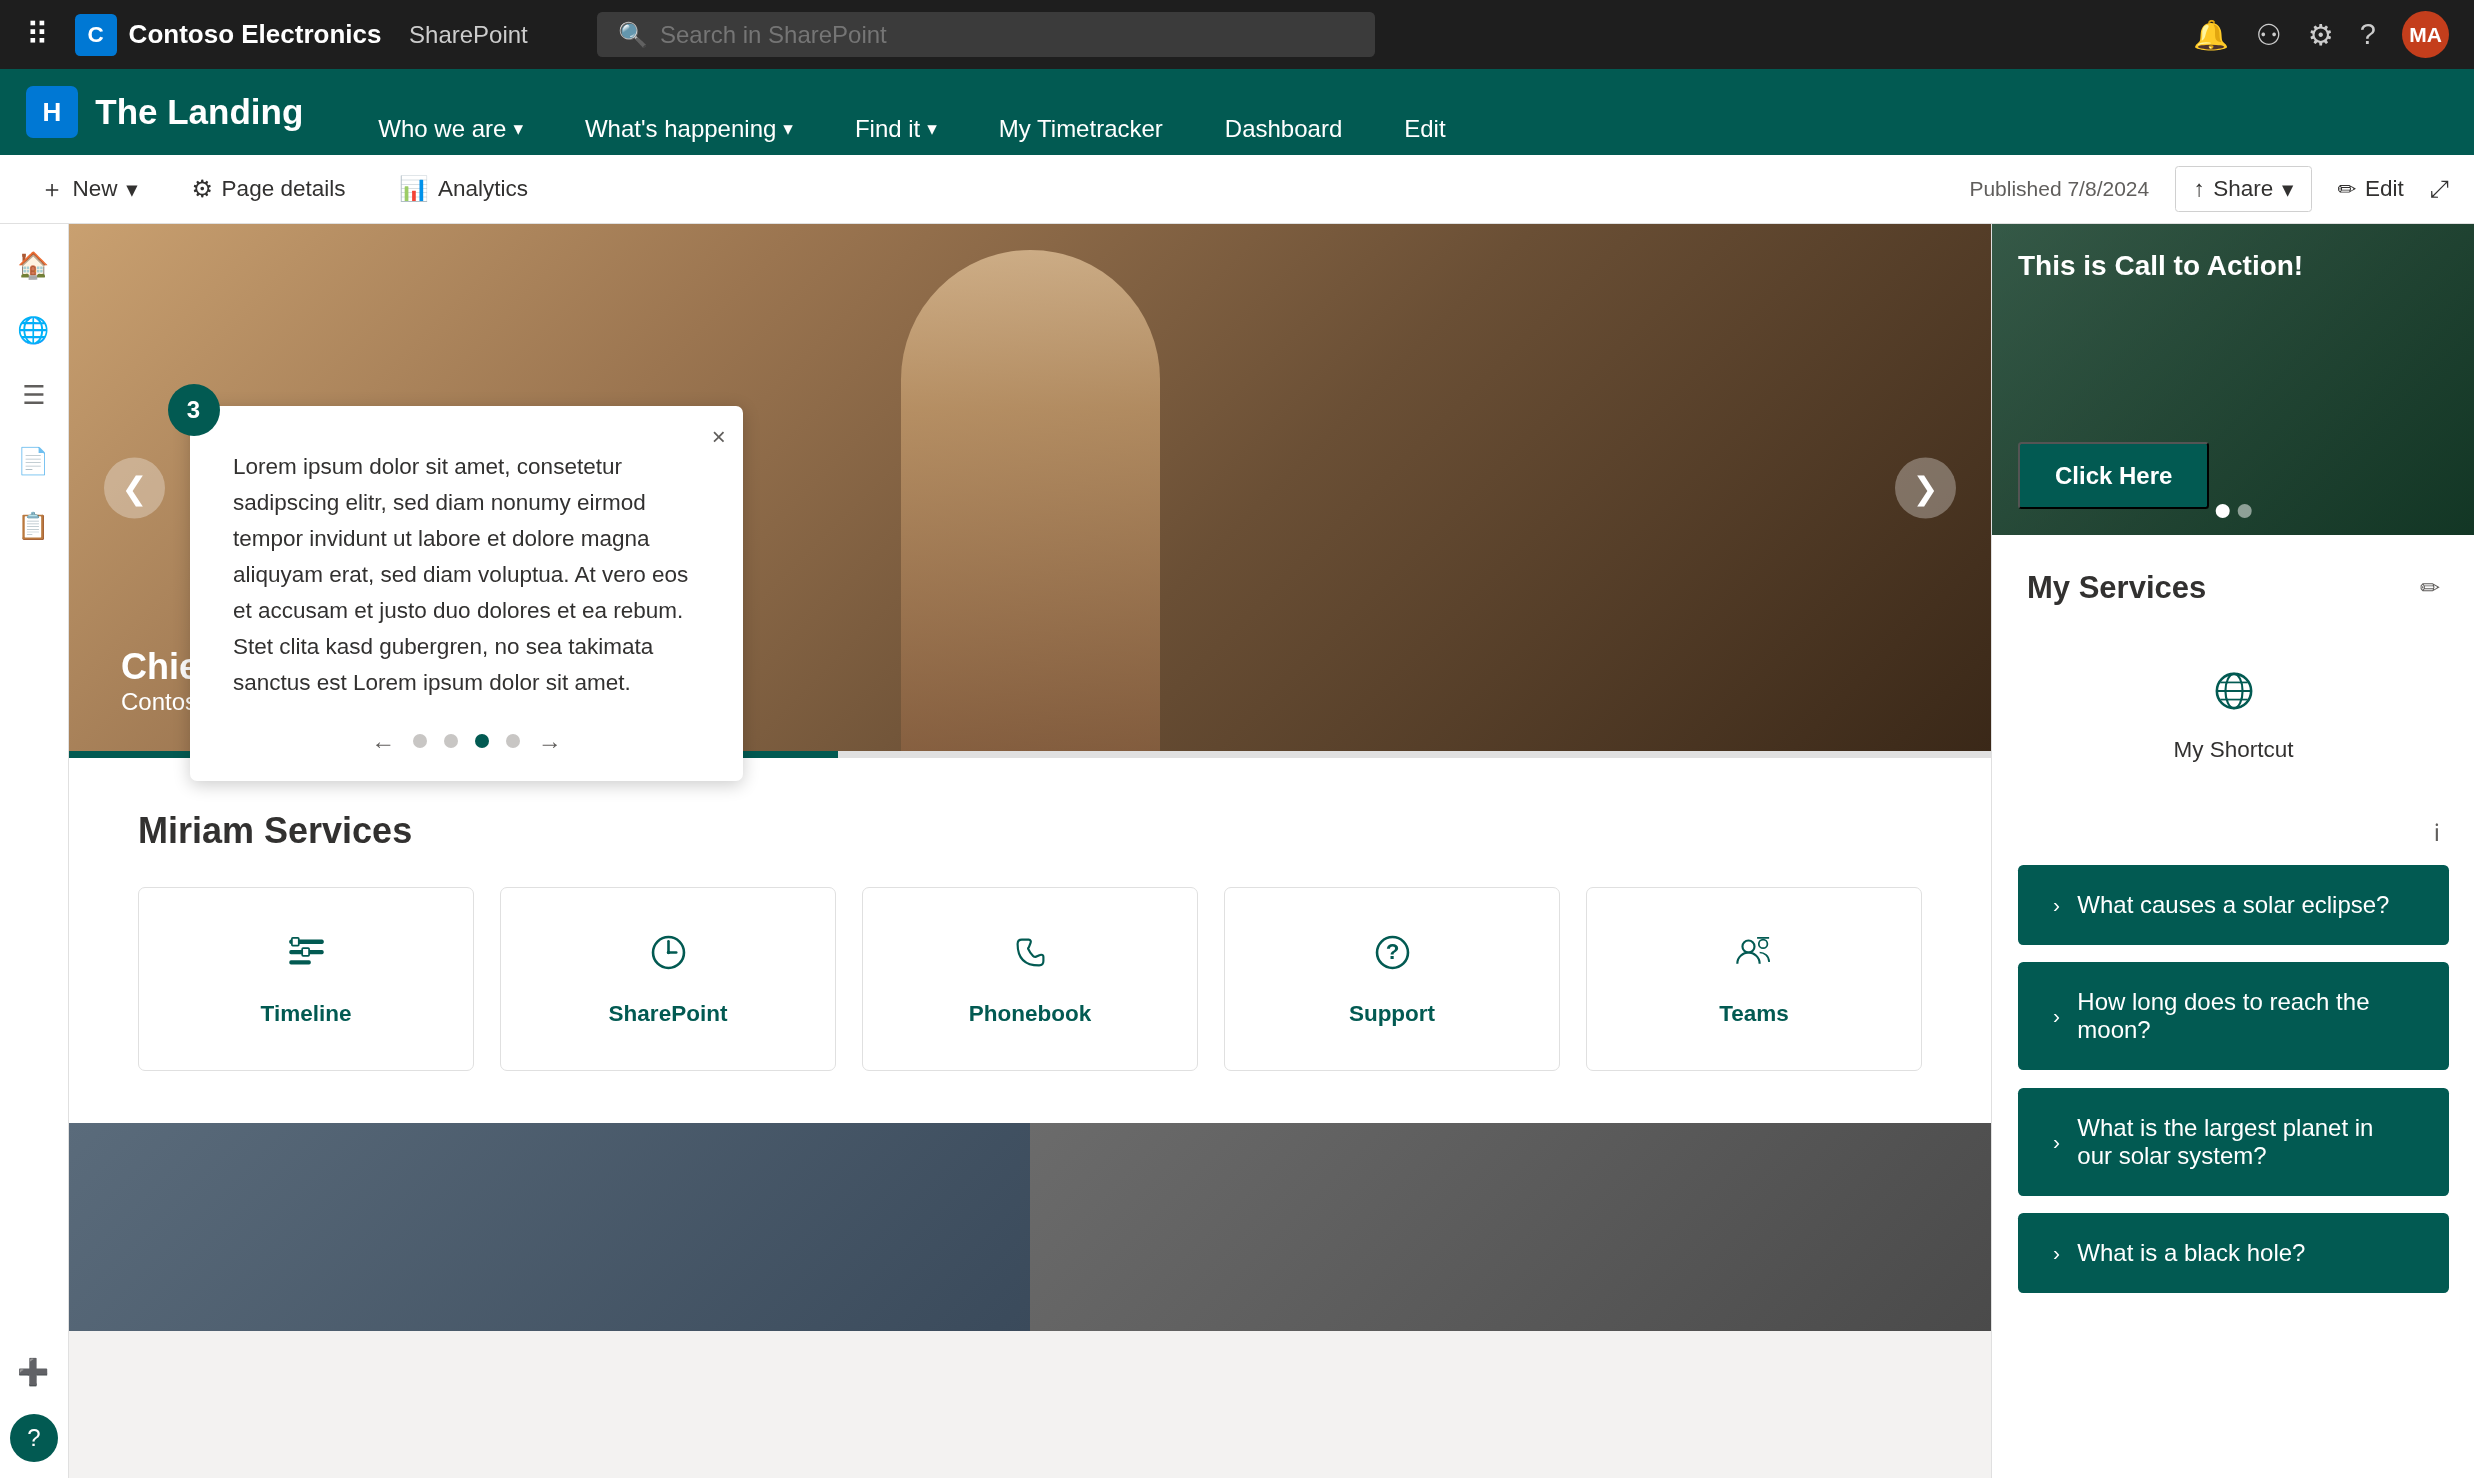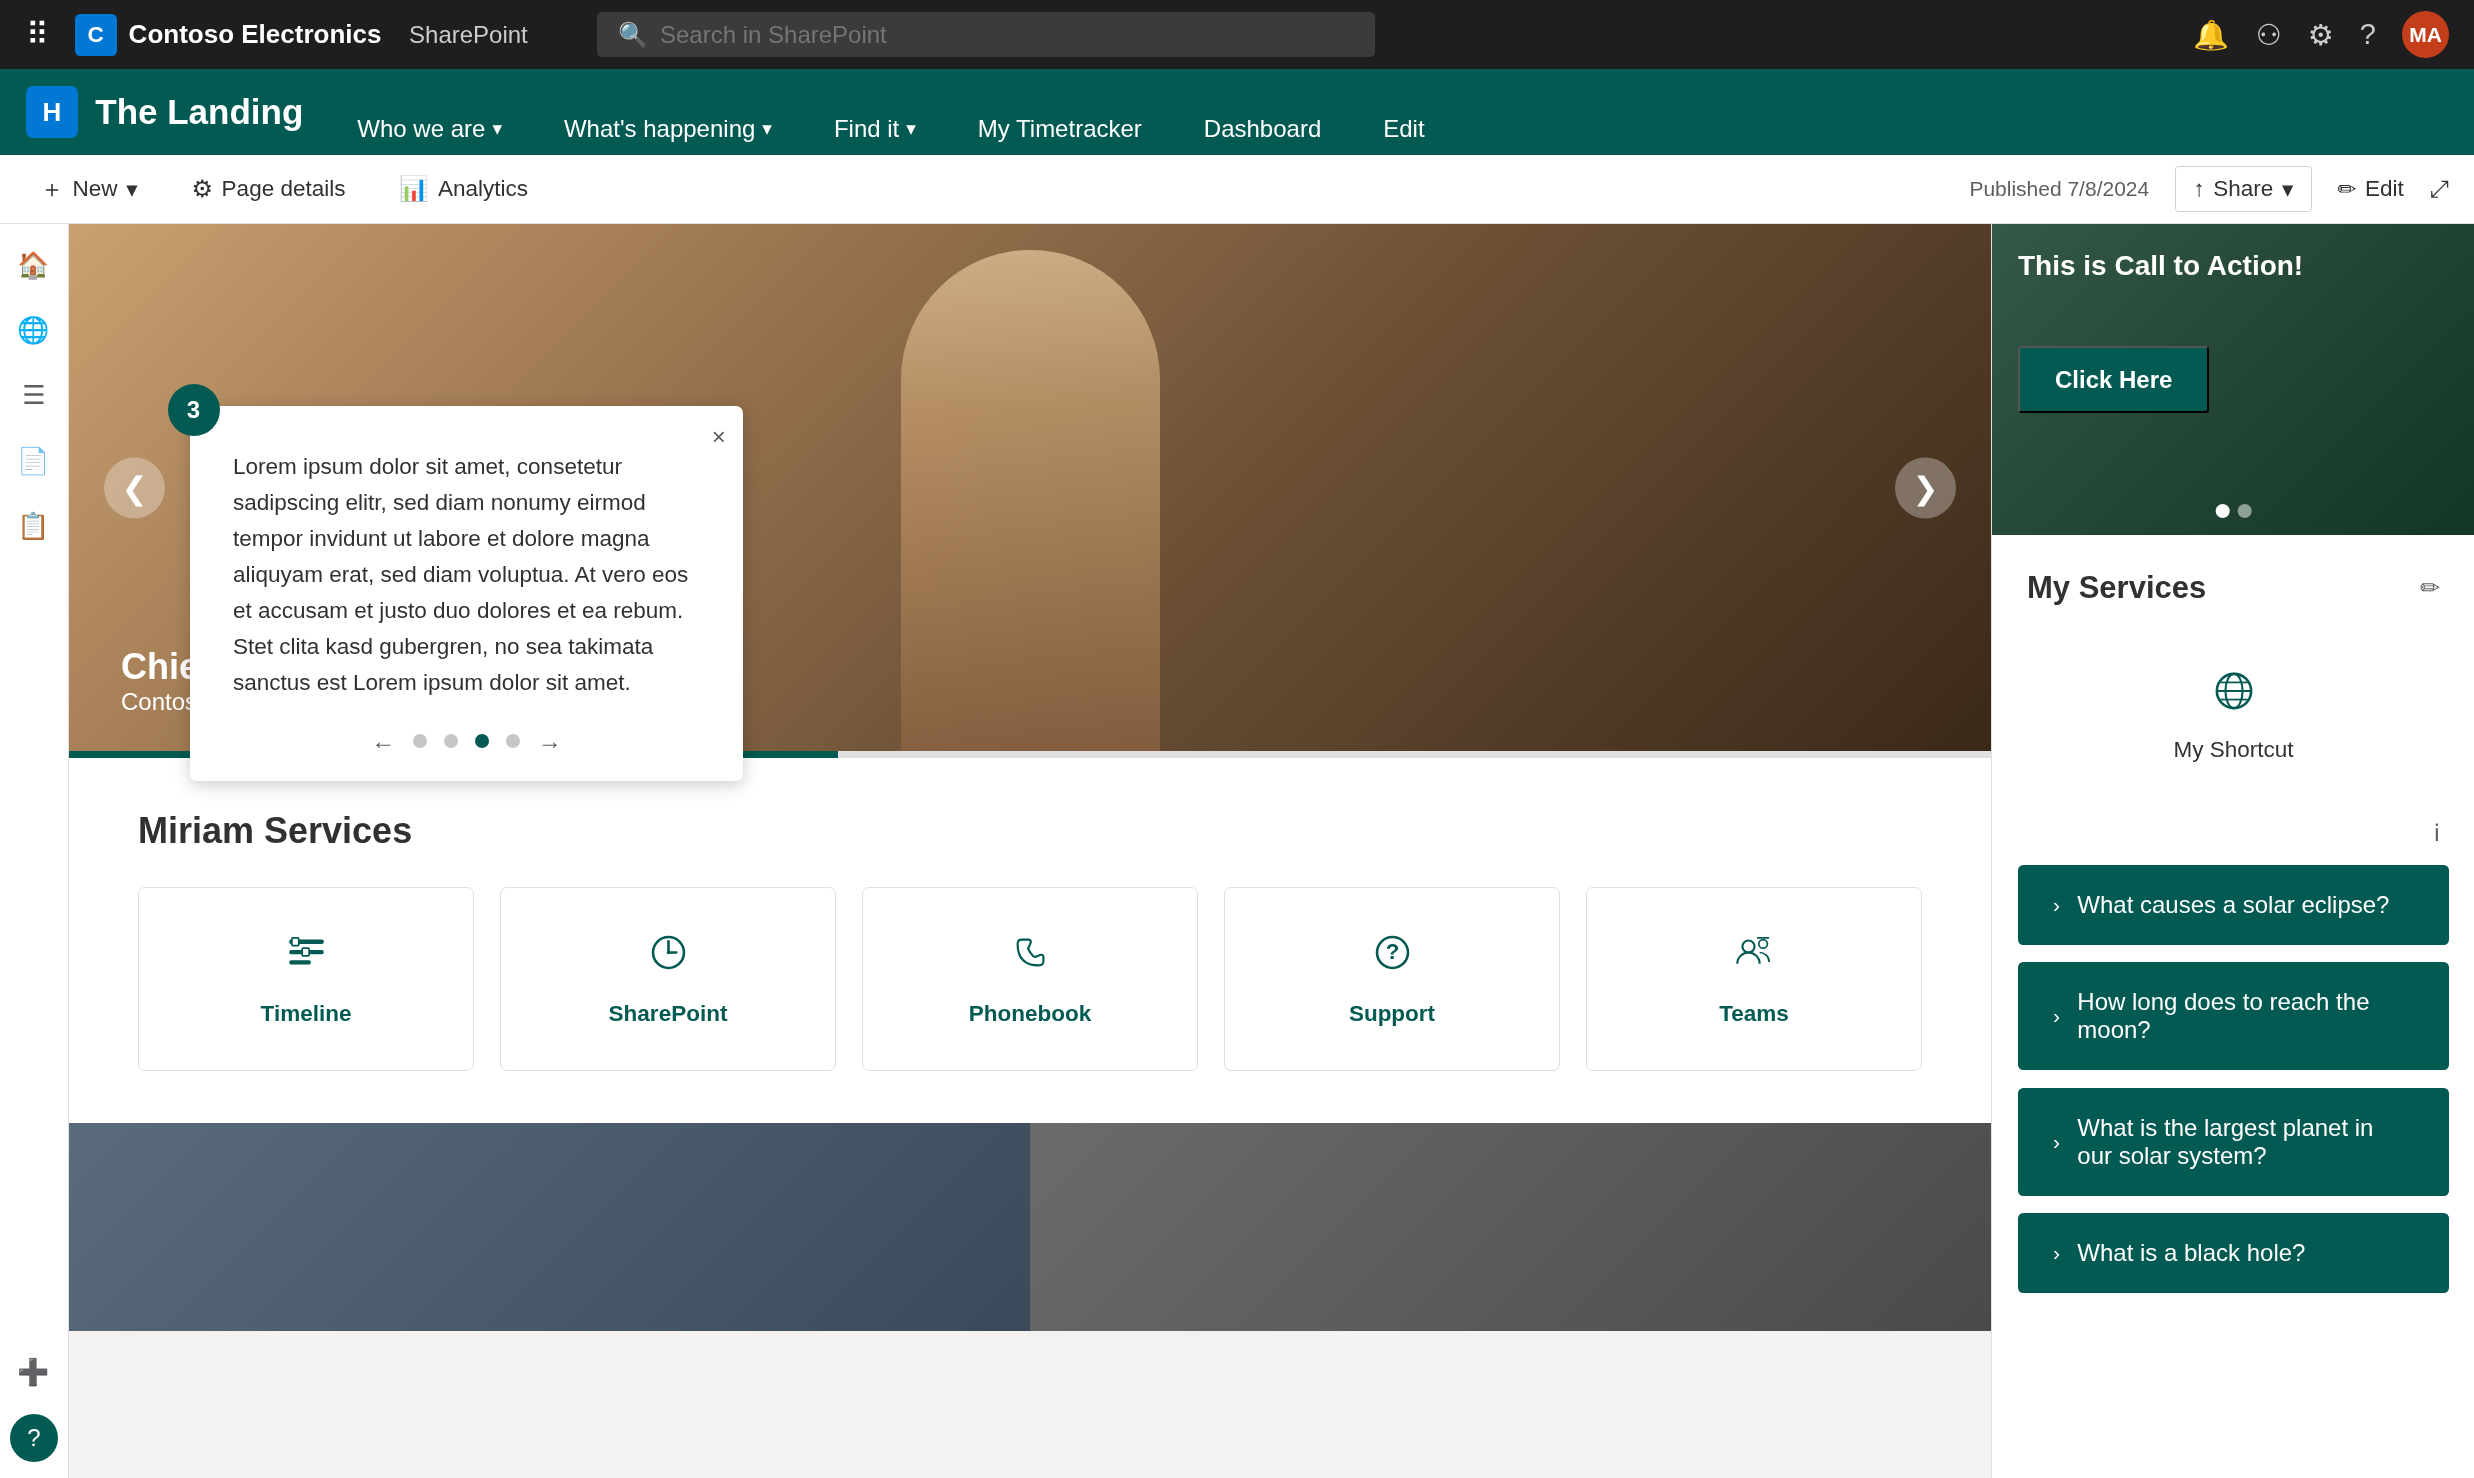--- a/index.html
+++ b/index.html
@@ -21,21 +21,21 @@
     .ms-topbar .search-box input { background: transparent; border: none; outline: none; color: #ccc; font-size: 24px; width: 100%; }
     .ms-topbar .top-icons { display: flex; gap: 26px; align-items: center; margin-left: auto; }
     .ms-topbar .top-icons span { color: #ccc; font-size: 29px; cursor: pointer; }
     .ms-topbar .avatar { width: 47px; height: 47px; border-radius: 50%; background: #c43e1c; color: #fff; display: flex; align-items: center; justify-content: center; font-size: 21px; font-weight: 700; cursor: pointer; }
 
     
     .sp-navbar {
       background: #025a52; height: 86px; display: flex; align-items: center; padding: 0 26px; gap: 0;
     }
     .sp-navbar .site-icon { width: 52px; height: 52px; background: #0078d4; border-radius: 7px; display: flex; align-items: center; justify-content: center; color: #fff; font-weight: 700; font-size: 26px; margin-right: 17.3px; }
-    .sp-navbar .site-title { color: #fff; font-size: 35px; font-weight: 600; margin-right: 23px; white-space: nowrap; }
+    .sp-navbar .site-title { color: #fff; font-size: 35px; font-weight: 600; margin-right: 44px; white-space: nowrap; }
     .sp-navbar .nav-items { display: flex; align-items: center; gap: 0; height: 100%; }
     .sp-navbar .nav-item { color: #fff; font-size: 24px; padding: 0 31px; height: 100%; display: flex; align-items: center; cursor: pointer; gap: 7px; white-space: nowrap; margin-top: 33px; }
     .sp-navbar .nav-item .chevron { font-size: 19px; }
 
     
     .action-bar {
       background: #fff; height: 69px; display: flex; align-items: center; padding: 0 26px;
       border-bottom: 0.9px solid #e0e0e0; gap: 26px;
     }
     .action-bar .action-btn { display: flex; align-items: center; gap: 8.6px; font-size: 22.5px; color: #323130; cursor: pointer; padding: 8.6px 14px; border-radius: 3.5px; }
@@ -95,21 +95,21 @@
     
     .bottom-images { display: flex; gap: 0; height: 208px; }
     .bottom-image { flex: 1; background: #8b8b8b; }
     .bottom-image-left { background: linear-gradient(135deg, #6b7c8b 0%, #4a5a6b 100%); }
     .bottom-image-right { background: linear-gradient(135deg, #7b7b7b 0%, #5a5a5a 100%); }
 
     
     .right-panel { width: 484px; background: #fff; border-left: 0.9px solid #e0e0e0; display: flex; flex-direction: column; }
 
     
-    .right-hero { height: 311px; background: linear-gradient(135deg, #2d5a4a 0%, #1a3a2a 100%); position: relative; overflow: hidden; display: flex; align-items: center; padding: 26px; }
+    .right-hero { height: 311px; background: linear-gradient(135deg, #2d5a4a 0%, #1a3a2a 100%); position: relative; overflow: hidden; display: flex; align-items: flex-end; padding: 26px; }
     .right-hero-btn { background: #025a52; color: #fff; padding: 17.3px 35px; border-radius: 3.5px; font-size: 24px; font-weight: 600; cursor: pointer; }
     .right-hero-dots { position: absolute; bottom: 17.3px; left: 50%; transform: translateX(-50%); display: flex; gap: 8.6px; }
     .right-hero-dot { width: 14px; height: 14px; border-radius: 50%; background: rgba(255,255,255,0.5); }
     .right-hero-dot.active { background: #fff; }
 
     
     .my-services { padding: 35px 35px 17.3px; }
     .my-services-header { display: flex; align-items: center; justify-content: space-between; margin-bottom: 35px; }
     .my-services-title { font-size: 31px; font-weight: 600; color: #323130; }
     .my-services-edit { font-size: 24px; color: #605e5c; cursor: pointer; }

